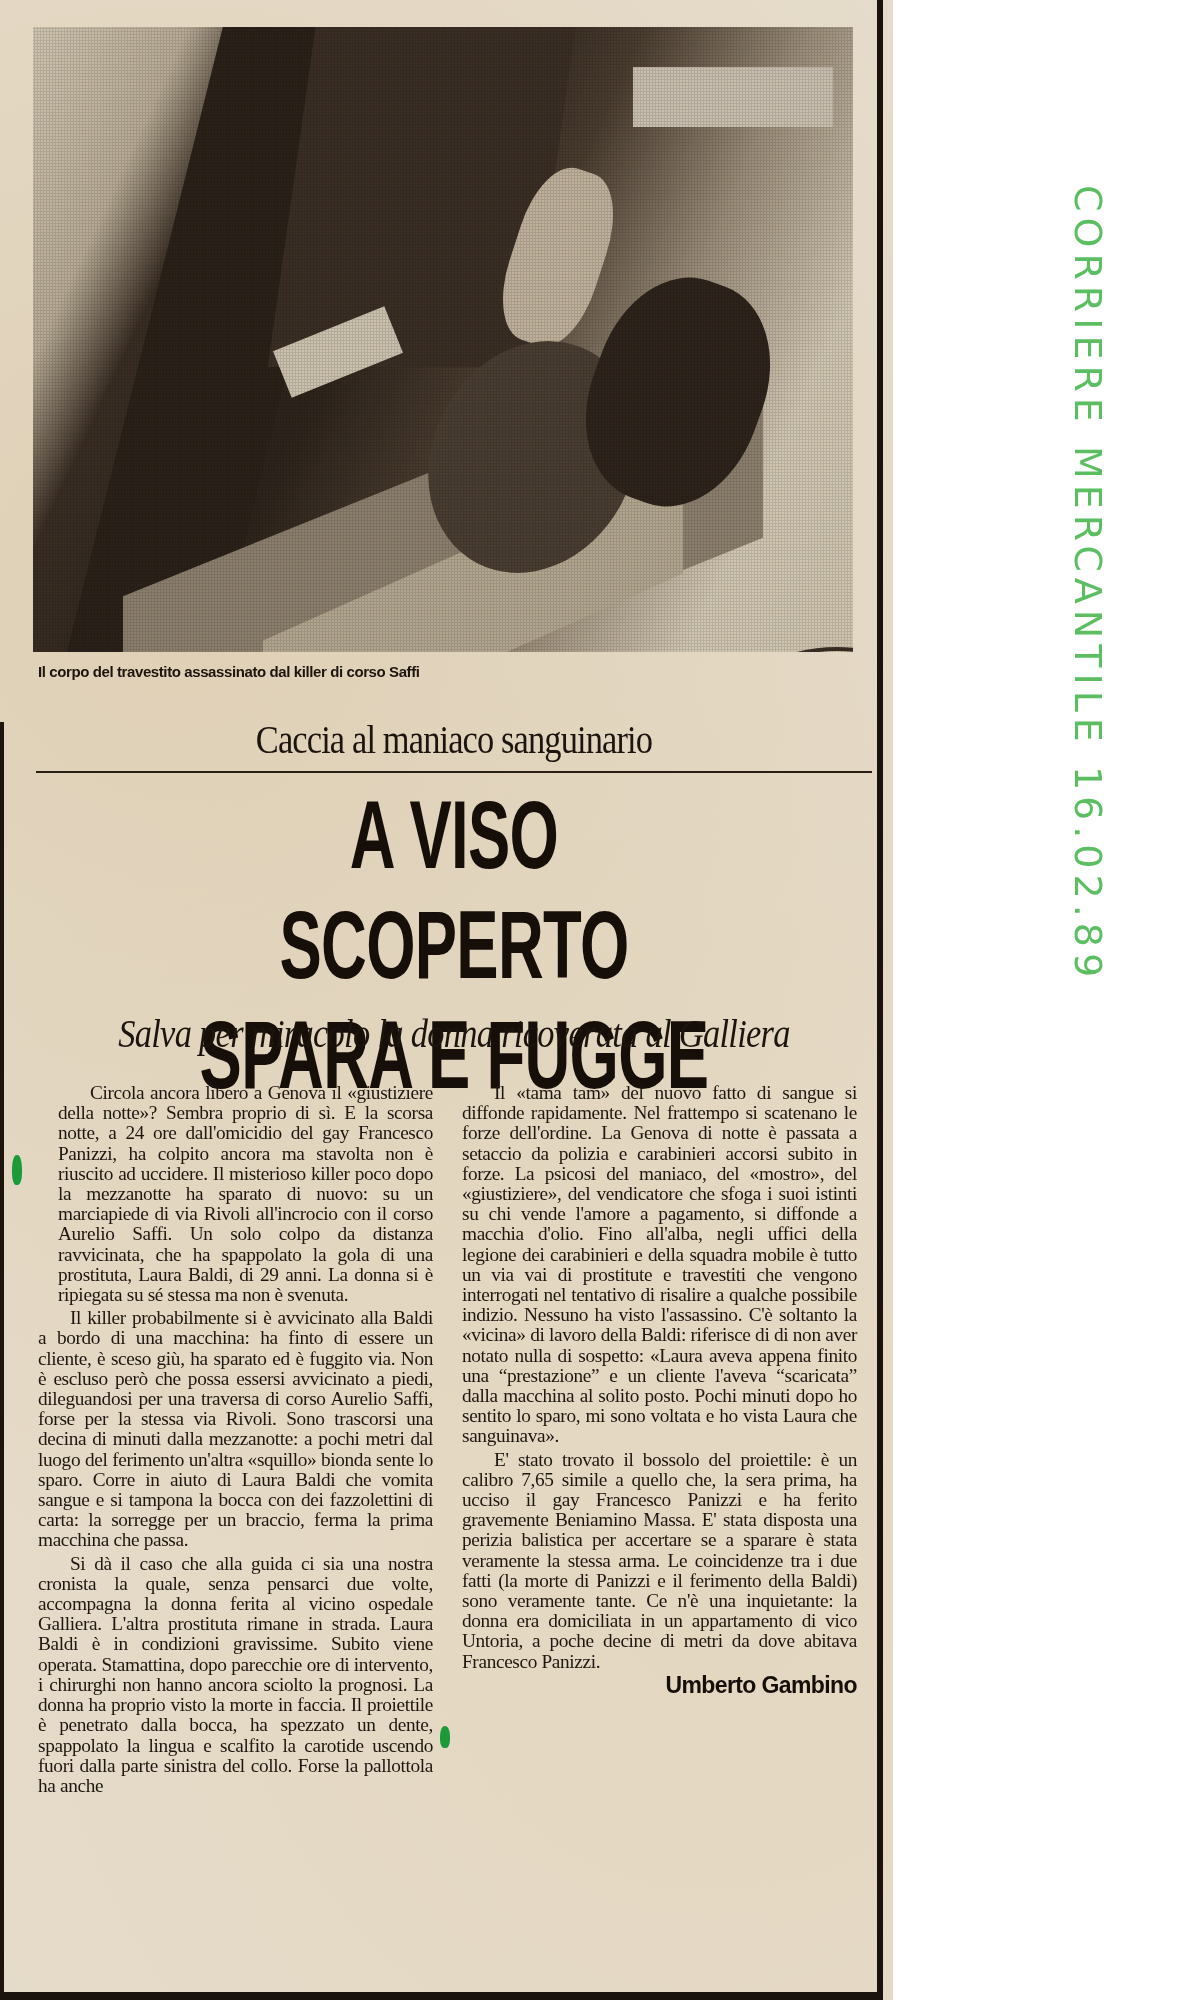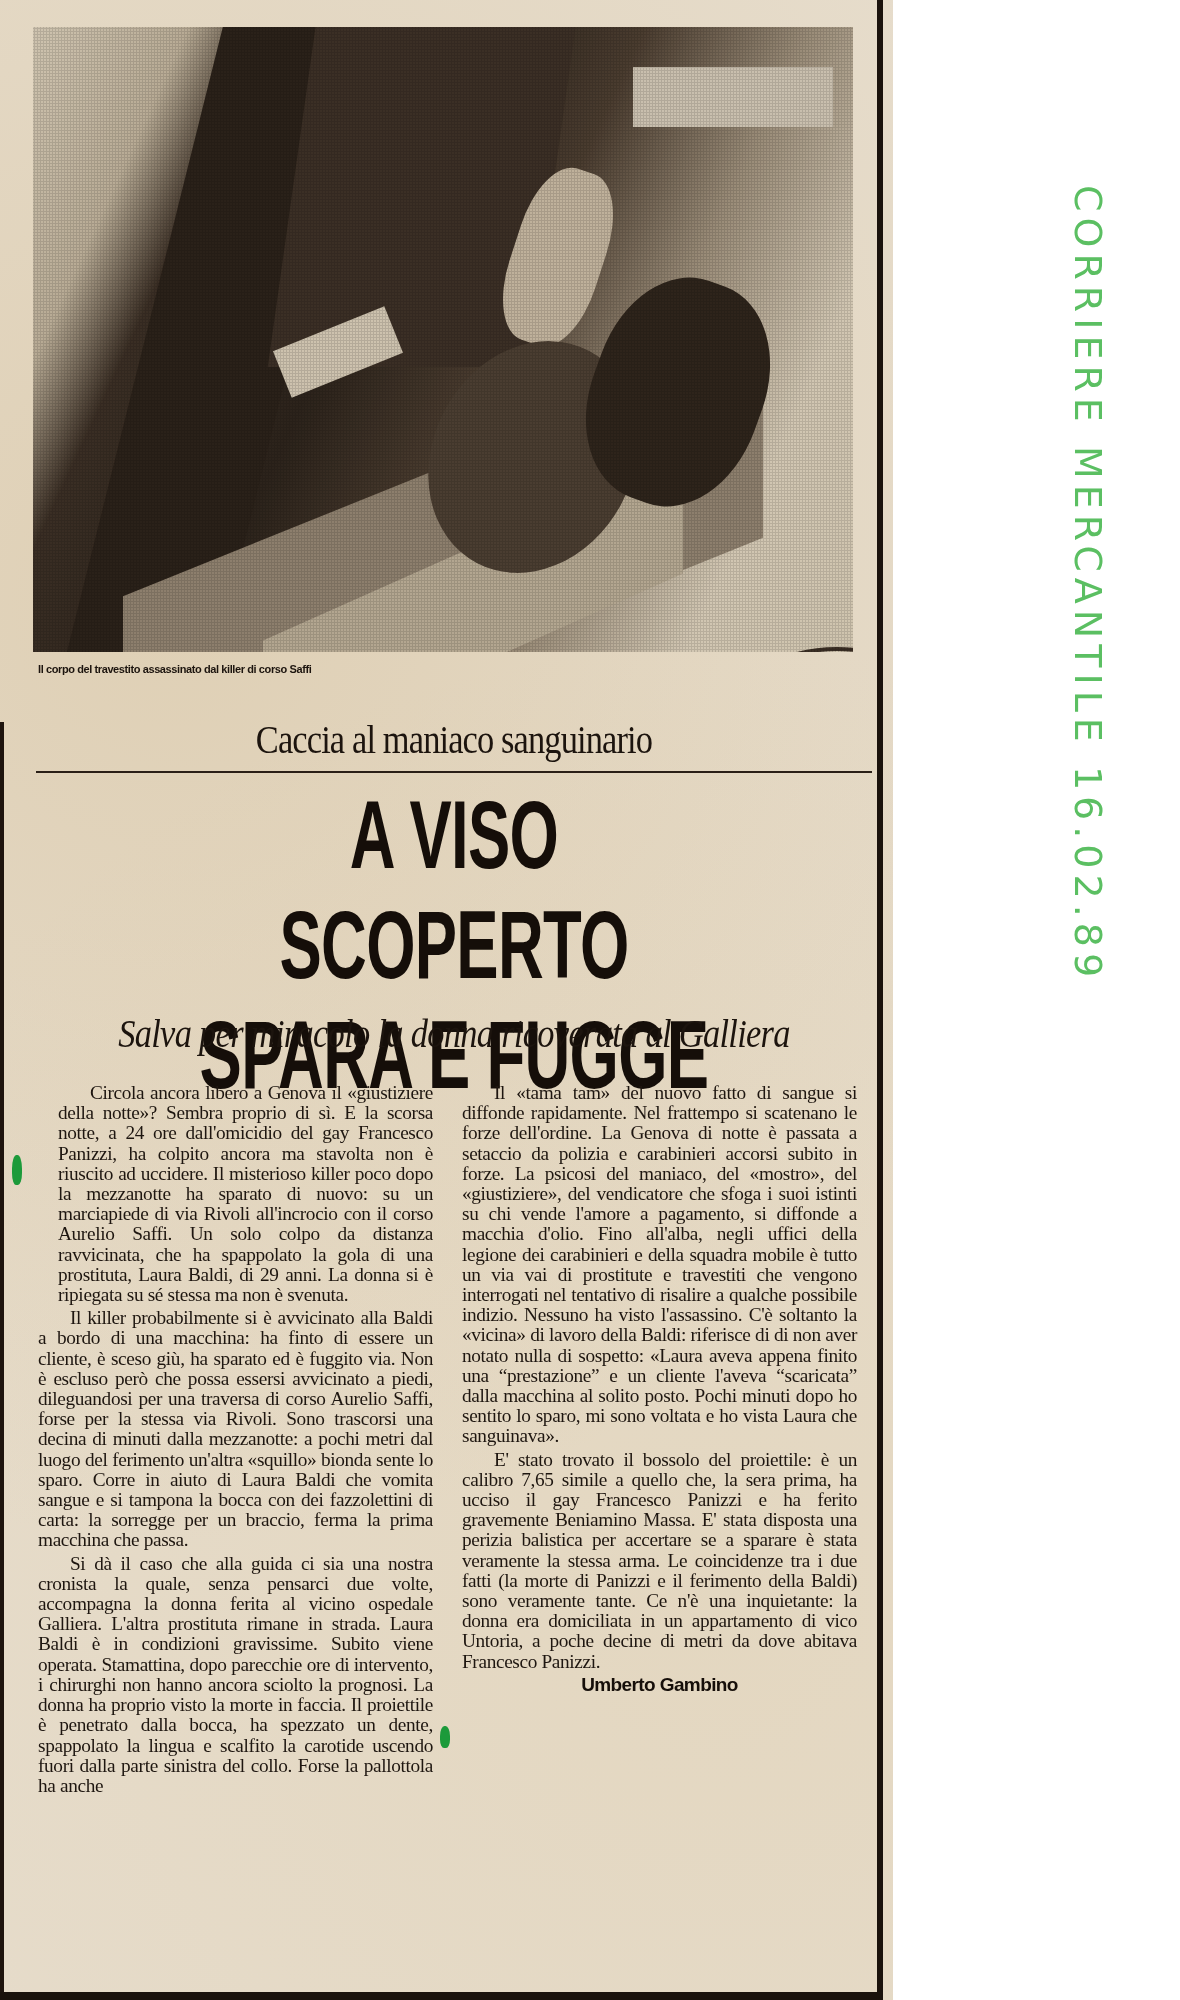--- a/index.html
+++ b/index.html
@@ -33,21 +33,21 @@
   .photo .body-shape { position: absolute; left: 400px; top: 310px; width: 200px; height: 240px; border-radius: 50%; background: #4a3d31; transform: rotate(28deg); }
   .photo .hair { position: absolute; left: 560px; top: 250px; width: 170px; height: 230px; border-radius: 45%; background: #2e241b; transform: rotate(20deg); }
   .photo .arm { position: absolute; left: 480px; top: 140px; width: 90px; height: 180px; border-radius: 40%; background: #bfb19b; transform: rotate(18deg); }
   .photo .paper { position: absolute; left: 245px; top: 300px; width: 120px; height: 50px; background: #cdc2ae; transform: rotate(-22deg); }
   .photo .arc { position: absolute; left: 640px; top: 620px; width: 320px; height: 320px; border-radius: 50%; border: 4px solid #3a2e24; }
   .photo .grain { position: absolute; inset: 0; background-image: radial-gradient(rgba(0,0,0,0.12) 1px, transparent 1.4px); background-size: 3px 3px; }
 
   .caption {
     position: absolute; left: 38px; top: 663px; width: 820px;
     font-family: "Liberation Sans", "DejaVu Sans", sans-serif; font-weight: bold;
-    font-size: 11px; letter-spacing: -0.4px; color: #1c140e;
+    font-size: 15px; letter-spacing: -0.4px; color: #1c140e;
   }
 
   .kicker {
     position: absolute; left: 36px; top: 716px; width: 836px; text-align: center;
     font-family: "Liberation Serif", serif; font-size: 40px; color: #1c140e;
     transform: scaleX(0.86); transform-origin: center; letter-spacing: -1px;
   }
   .kicker-rule { position: absolute; left: 36px; top: 771px; width: 836px; height: 2px; background: #2a1f17; }
 
   .headline {
@@ -66,23 +66,23 @@
     position: absolute; top: 1083px; width: 395px;
     font-family: "Liberation Serif", "DejaVu Serif", serif;
     font-size: 19.3px; line-height: 20.2px; color: #1e1610;
     text-align: justify; hyphens: manual; letter-spacing: -0.35px;
   }
   .col-1 { left: 38px; }
   .col-2 { left: 462px; }
   .col p { margin: 0 0 3px 0; text-indent: 32px; }
   .col p.first { text-indent: 32px; margin-left: 20px; }
   .byline {
-    text-align: center; margin-top: 2px;
+    text-align: right; margin-top: 2px;
     font-family: "Liberation Sans", "DejaVu Sans", sans-serif; font-weight: bold;
-    font-size: 19px; letter-spacing: -0.6px; color: #150e09;
+    font-size: 23px; letter-spacing: -0.6px; color: #150e09;
   }
 
   .mark { position: absolute; background: #1c9a3a; border-radius: 45% 45% 40% 40%; }
   .mark-1 { left: 12px; top: 1155px; width: 10px; height: 30px; }
   .mark-2 { left: 440px; top: 1726px; width: 10px; height: 22px; }
 
   .handwriting {
     position: absolute; left: 1070px; top: 185px; width: 40px; height: 880px;
     writing-mode: vertical-rl;
     font-family: "DejaVu Sans", sans-serif; font-weight: normal;

